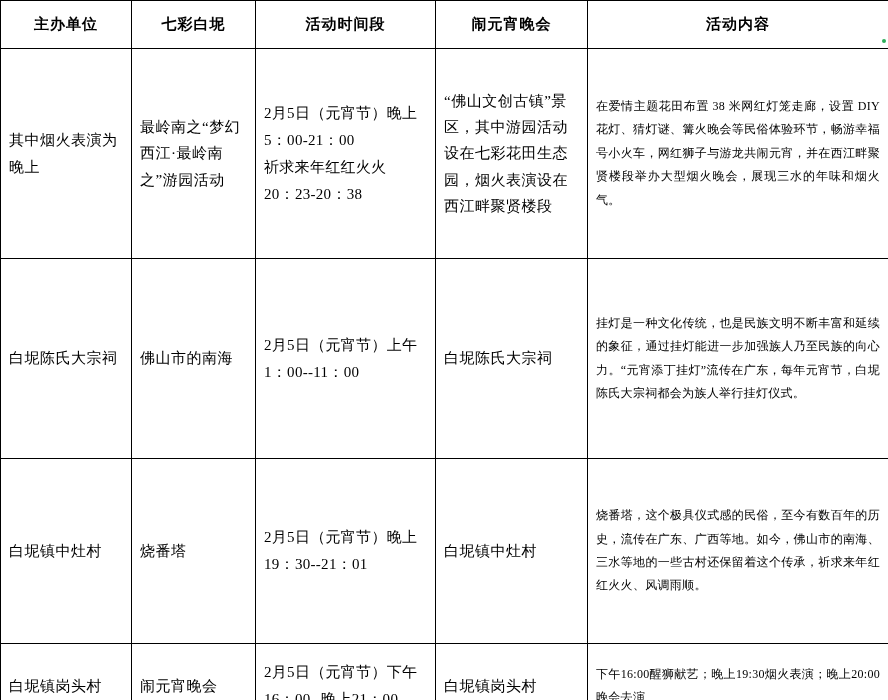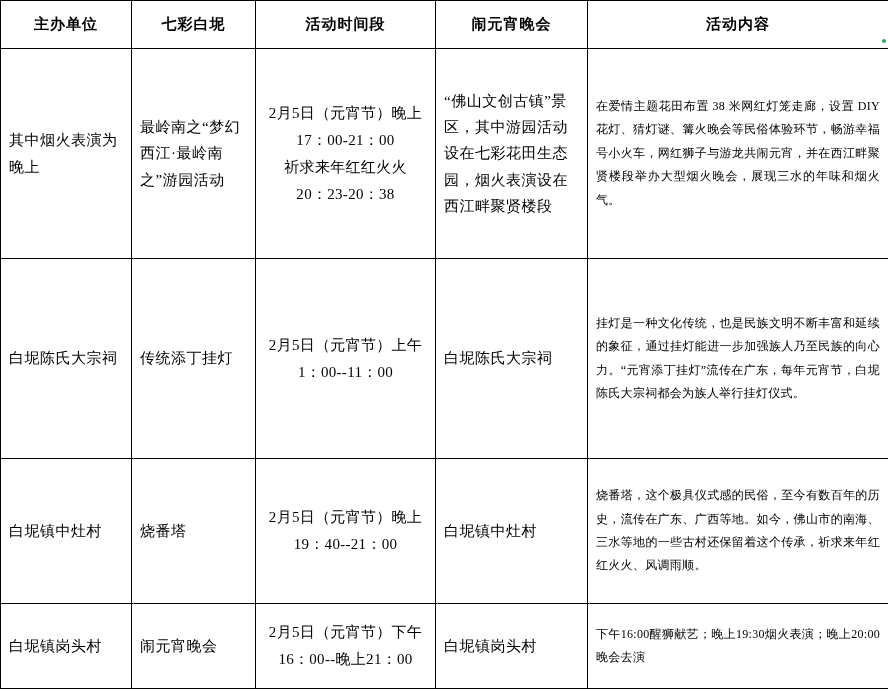--- a/index.html
+++ b/index.html
@@ -48,39 +48,38 @@
 
   td.cell-org,
   td.cell-theme,
   td.cell-place {
     text-align: left;
     font-size: 15px;
     line-height: 1.75;
     letter-spacing: 0.5px;
   }
   td.cell-time {
-    text-align: center;
     font-size: 15px;
     line-height: 1.8;
     letter-spacing: 0.3px;
   }
   td.cell-content {
     text-align: justify;
     text-justify: inter-ideograph;
     font-size: 12px;
     line-height: 1.95;
     letter-spacing: 0.3px;
     padding: 8px 12px;
   }
   td.cell-content.center-last {
     text-align: justify;
   }
   .row-1 td { height: 210px; }
   .row-2 td { height: 200px; }
-  .row-3 td { height: 145px; }
+  .row-3 td { height: 185px; }
   .row-4 td { height: 85px; }
 
   .line { display: block; }
 
   .green-dot {
     position: absolute;
     right: 2px;
     top: 39px;
     width: 4px;
     height: 4px;
@@ -108,43 +107,43 @@
         <th>闹元宵晚会</th>
         <th>活动内容</th>
       </tr>
     </thead>
     <tbody>
       <tr class="row-1">
         <td class="cell-org">其中烟火表演为晚上</td>
         <td class="cell-theme">最岭南之“梦幻西江·最岭南之”游园活动</td>
         <td class="cell-time">
           <span class="line">2月5日（元宵节）晚上</span>
-          <span class="line">17：00-21：00</span>
+          <span class="line">5：00-21：00</span>
           <span class="line">祈求来年红红火火</span>
           <span class="line">20：23-20：38</span>
         </td>
         <td class="cell-place">“佛山文创古镇”景区，其中游园活动设在七彩花田生态园，烟火表演设在西江畔聚贤楼段</td>
         <td class="cell-content">在爱情主题花田布置 38 米网红灯笼走廊，设置 DIY 花灯、猜灯谜、篝火晚会等民俗体验环节，畅游幸福号小火车，网红狮子与游龙共闹元宵，并在西江畔聚贤楼段举办大型烟火晚会，展现三水的年味和烟火气。</td>
       </tr>
       <tr class="row-2">
         <td class="cell-org">白坭陈氏大宗祠</td>
-        <td class="cell-theme">传统添丁挂灯</td>
+        <td class="cell-theme">佛山市的南海</td>
         <td class="cell-time">
           <span class="line">2月5日（元宵节）上午</span>
           <span class="line">1：00--11：00</span>
         </td>
         <td class="cell-place">白坭陈氏大宗祠</td>
         <td class="cell-content">挂灯是一种文化传统，也是民族文明不断丰富和延续的象征，通过挂灯能进一步加强族人乃至民族的向心力。“元宵添丁挂灯”流传在广东，每年元宵节，白坭陈氏大宗祠都会为族人举行挂灯仪式。</td>
       </tr>
       <tr class="row-3">
         <td class="cell-org">白坭镇中灶村</td>
         <td class="cell-theme">烧番塔</td>
         <td class="cell-time">
           <span class="line">2月5日（元宵节）晚上</span>
-          <span class="line">19：40--21：00</span>
+          <span class="line">19：30--21：01</span>
         </td>
         <td class="cell-place">白坭镇中灶村</td>
         <td class="cell-content">烧番塔，这个极具仪式感的民俗，至今有数百年的历史，流传在广东、广西等地。如今，佛山市的南海、三水等地的一些古村还保留着这个传承，祈求来年红红火火、风调雨顺。</td>
       </tr>
       <tr class="row-4">
         <td class="cell-org">白坭镇岗头村</td>
         <td class="cell-theme">闹元宵晚会</td>
         <td class="cell-time">
           <span class="line">2月5日（元宵节）下午</span>
           <span class="line">16：00--晚上21：00</span>

